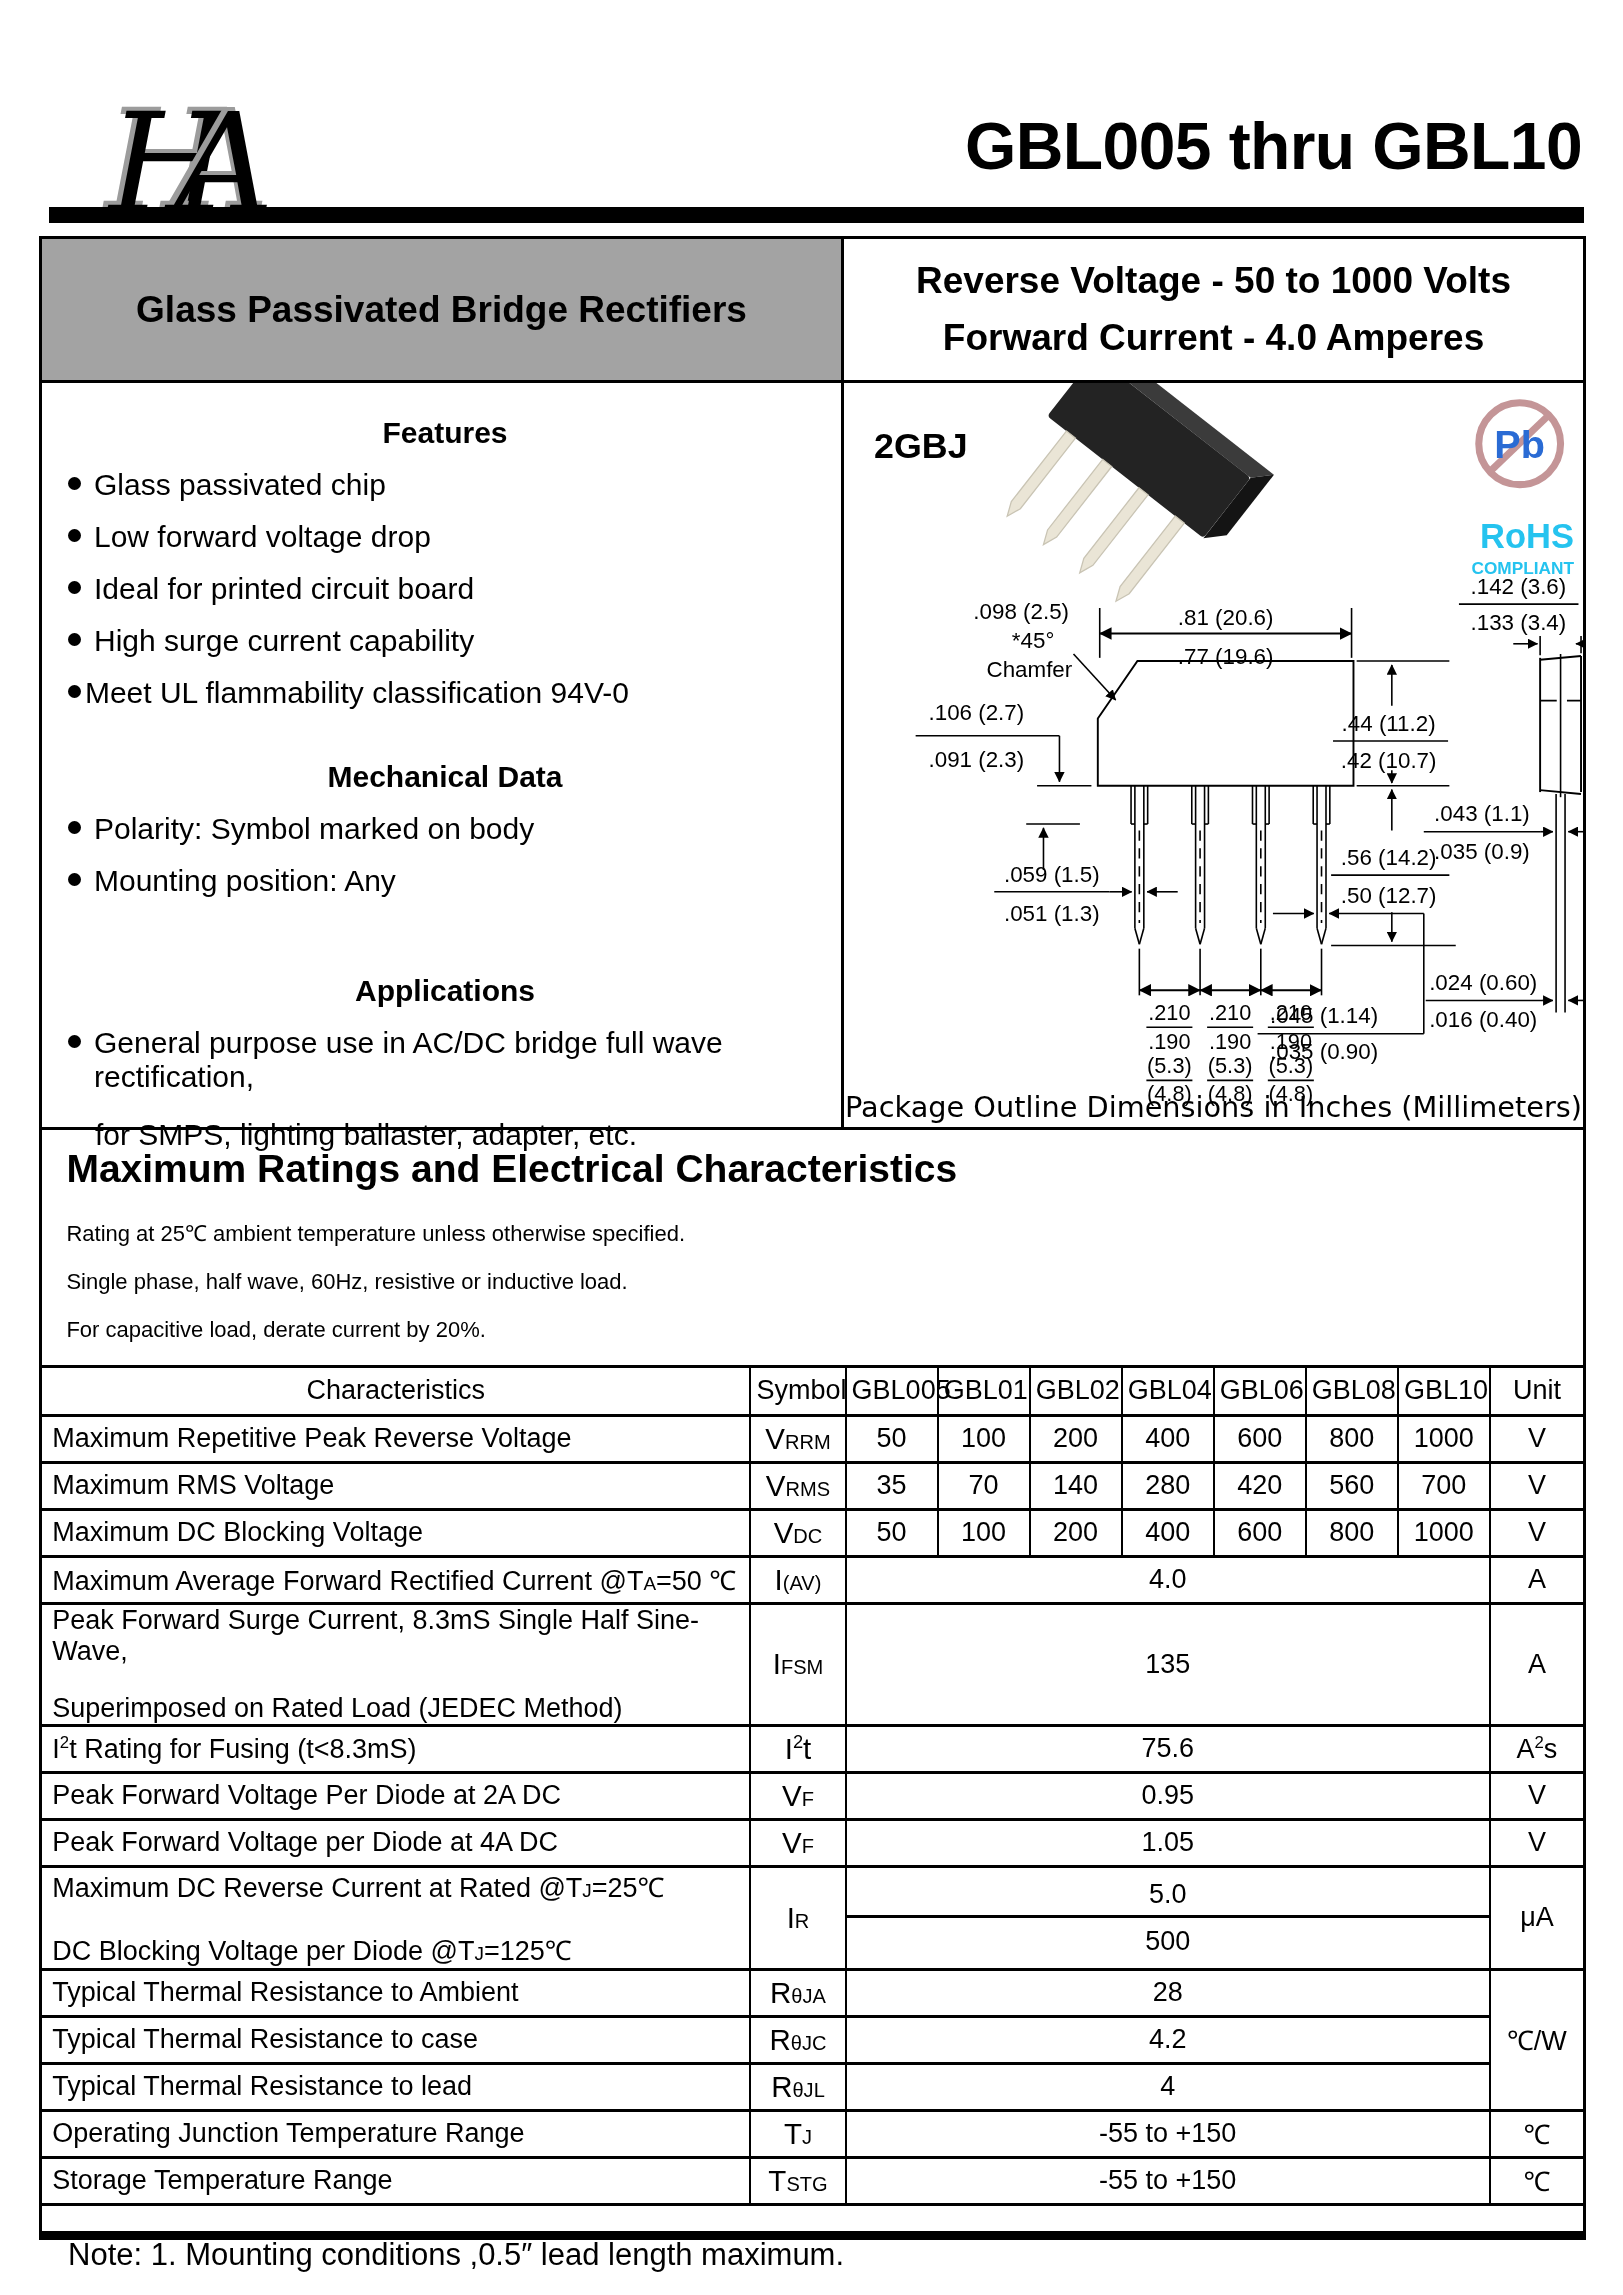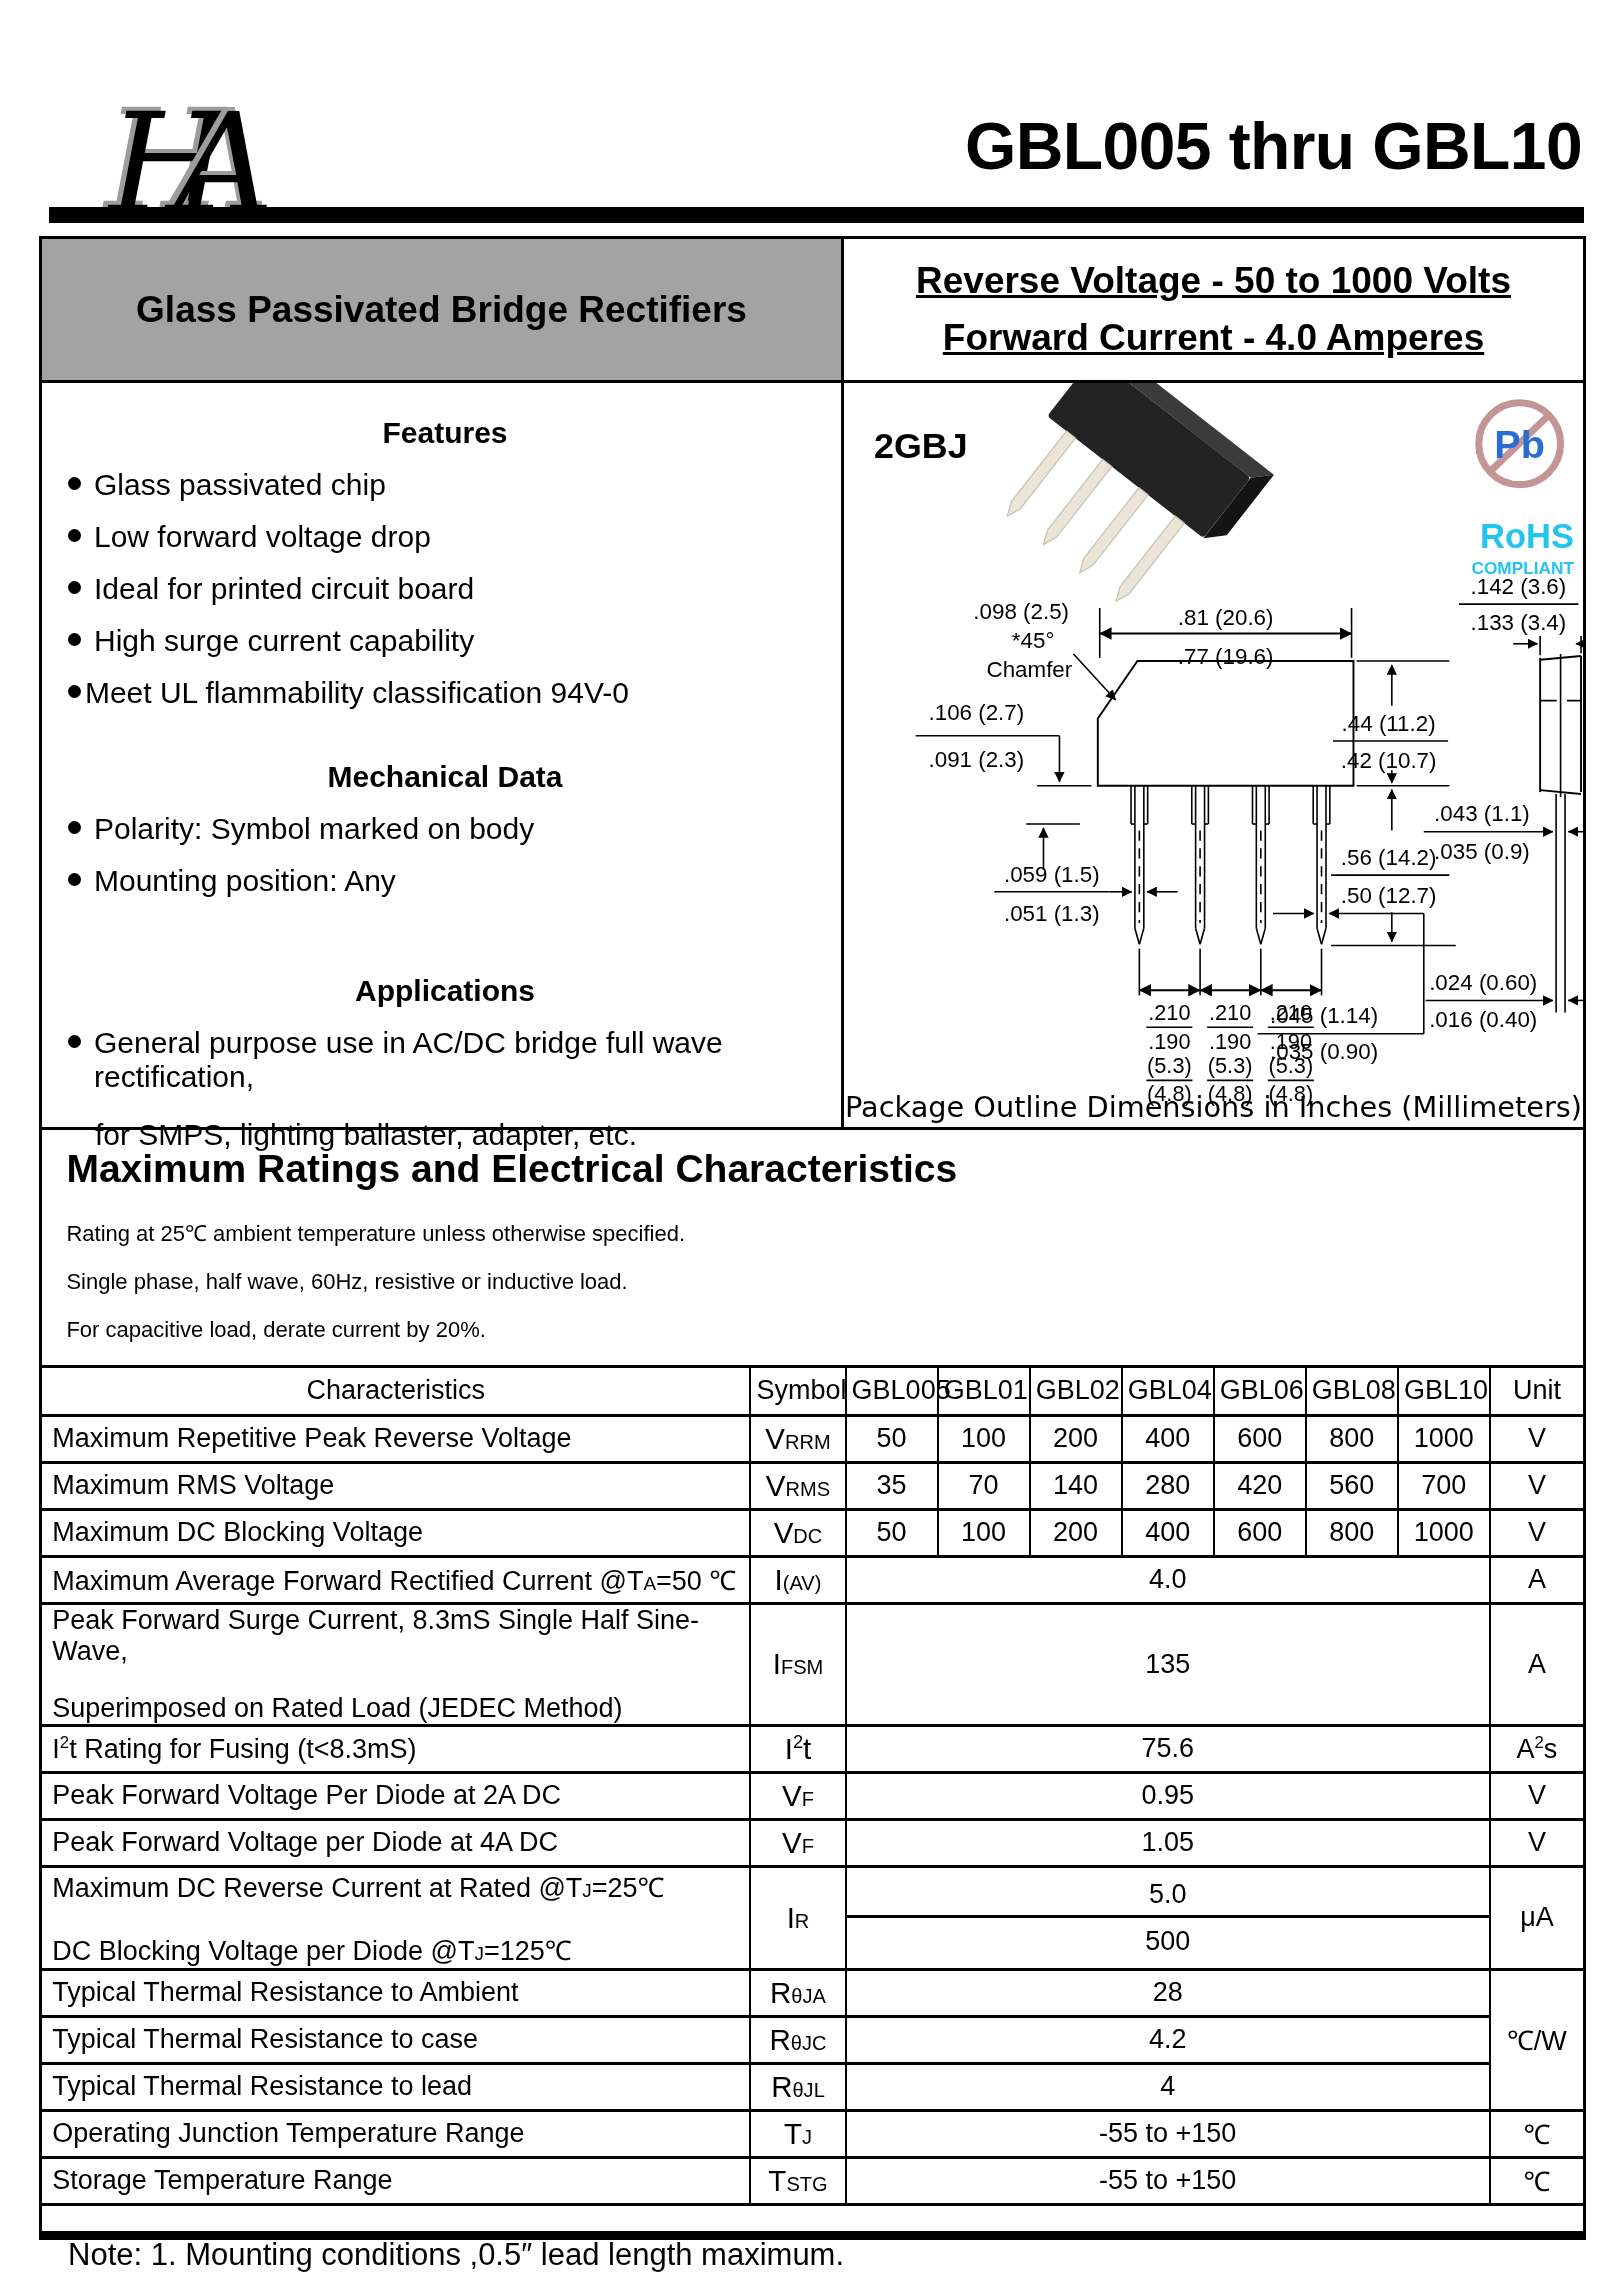--- a/index.html
+++ b/index.html
@@ -16,21 +16,21 @@
   .top-rule { position:absolute; left:49px; top:207px; width:1535px; height:16px; background:#000; }
 
   .main-box { position:absolute; left:39px; top:236px; width:1547px; height:2004px;
               border:3.9px solid #000; border-bottom-width:9px; display:flex; flex-direction:column; }
 
   .banner-row { display:flex; height:144px; flex:none; border-bottom:3.9px solid #000; }
   .banner-left { width:802px; flex:none; background:#a3a3a3; border-right:3.9px solid #000;
                  display:flex; align-items:center; justify-content:center;
                  font-size:37px; font-weight:bold; }
   .banner-right { flex:1; display:flex; flex-direction:column; justify-content:space-evenly;
-                  align-items:center; font-size:37px; font-weight:bold; padding:5.1px 0;text-decoration:underline; }
+                  align-items:center; font-size:37px; font-weight:bold; padding:5.1px 0; }
 
   .columns-row { display:flex; height:747px; flex:none; border-bottom:3.9px solid #000; }
   .col-left { width:802px; flex:none; border-right:3.9px solid #000; padding:33px 19px 0 26px; }
   .col-right { flex:1; position:relative; }
   svg.pkg { position:absolute; inset:0; width:100%; height:100%; }
 
   .sec-h { font-size:30px; font-weight:bold;text-align:center; }
   .blt { display:flex; align-items:baseline; font-size:30px; margin-top:18px; }
   .blt .dot { width:13px; height:13px; border-radius:50%; background:#000; flex:none;
               margin-right:13px; position:relative; top:-5.1px; }

